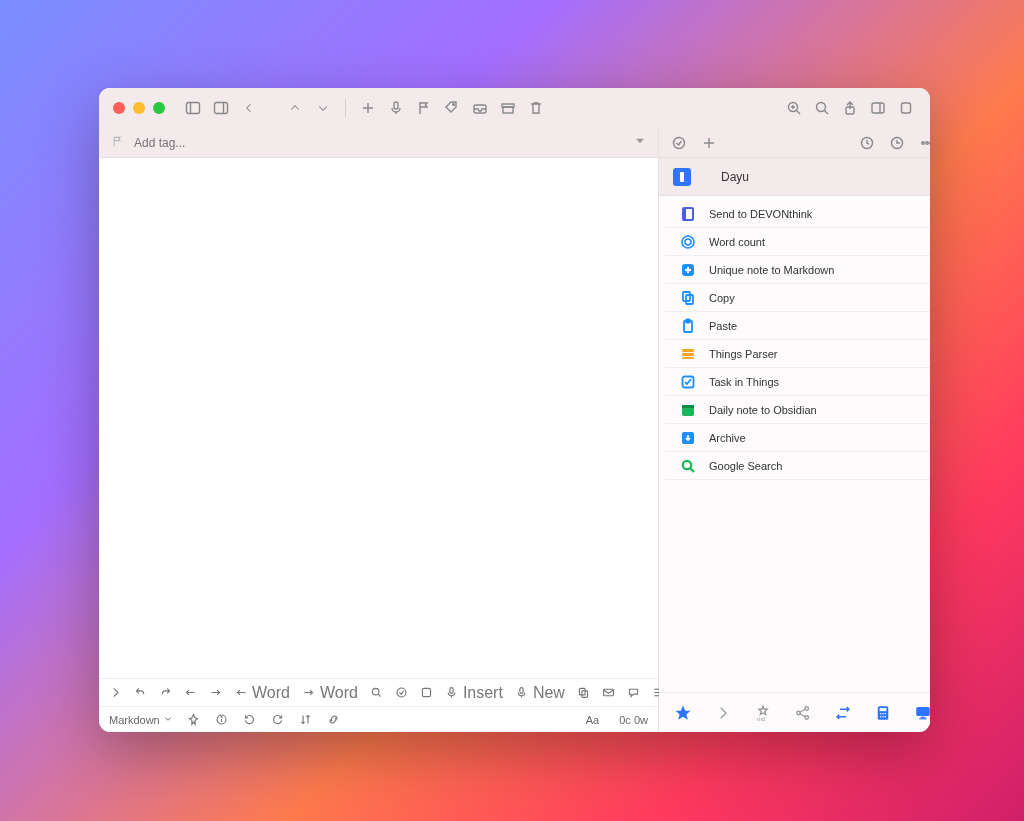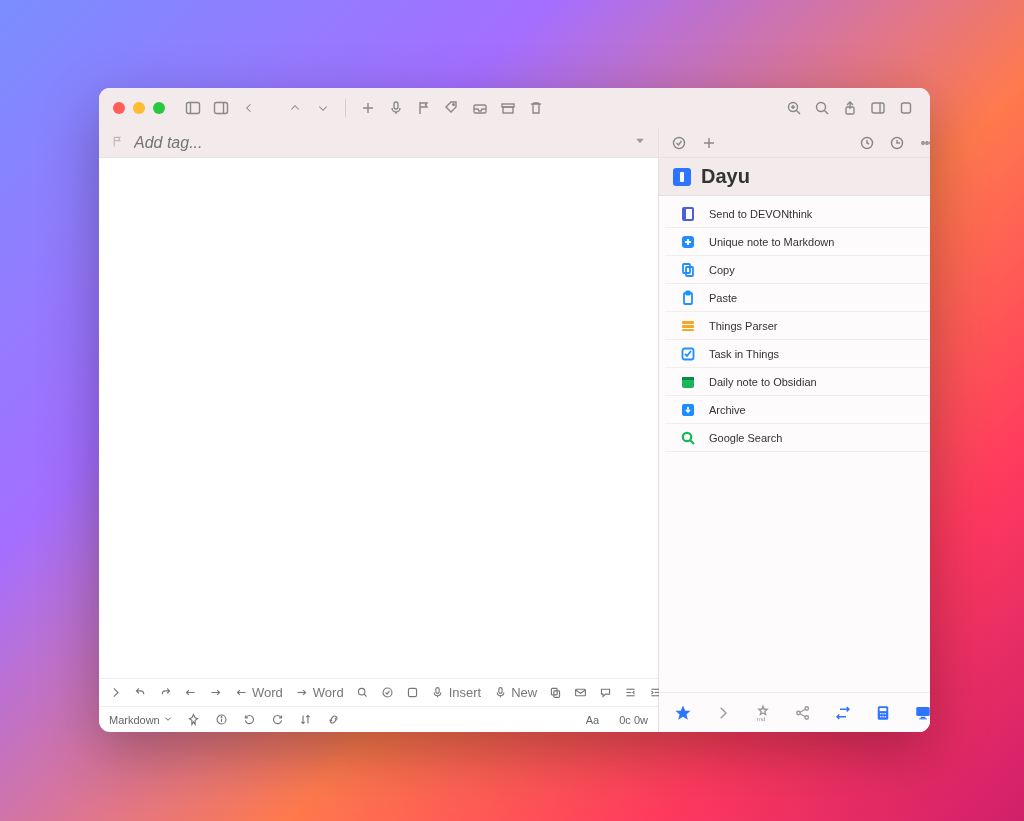--- a/index.html
+++ b/index.html
@@ -40,27 +40,27 @@
 .tbsep { width:1px; height:18px; background:#d5cccd; margin:0 4px;}
 .tbspacer { flex:1; }
 
 .content { flex:1; display:flex; min-height:0; }
 .left { width:560px; display:flex; flex-direction:column; border-right:1px solid #e6e0e1; }
 .tagbar {
   height:30px; background:#f2eaeb; display:flex; align-items:center; padding:0 12px;
   color:#aaa; font-size:12px; border-bottom:1px solid #e6e0e1;
 }
 .tagbar .flag { margin-right:10px; color:#bbb; }
-.tagbar input { flex:1; border:none; background:transparent; color:#737373; font-size:16px; outline:none;font-style:italic; }
+.tagbar input { flex:1; border:none; background:transparent; color:#737373; font-size:12px; outline:none; }
 .tagbar .dd { color:#999; }
 .editor { flex:1; background:#fff; }
 
 .bottombar1 {
   height:28px; display:flex; align-items:center; gap:12px; padding:0 10px;
-  border-top:1px solid #eee; font-size:13px; color:#777;
+  border-top:1px solid #eee; font-size:16px; color:#777;
 }
 .bottombar1 .grp { display:flex; align-items:center; gap:4px; }
 .bicon { width:14px; height:14px; display:flex; align-items:center; justify-content:center; }
 .bicon svg { width:13px; height:13px; stroke:#777; fill:none; stroke-width:1.4; }
 .bottombar2 {
   height:26px; display:flex; align-items:center; gap:14px; padding:12px 10px;
   border-top:1px solid #eee; font-size:11px; color:#666;
 }
 .bottombar2 .spacer { flex:1; }
 
@@ -69,21 +69,21 @@
   height:30px; background:#f2eaeb; border-bottom:1px solid #e6e0e1;
   display:flex; align-items:center; padding:0 10px; gap:10px; color:#888;
 }
 .right-head .sp { flex:1; }
 .right-title {
   height:38px; background:#f2eaeb; display:flex; align-items:center; gap:10px;
   padding:0 14px; border-bottom:1px solid #e6e0e1;
 }
 .right-title .ticon { width:18px; height:18px; background:#2d74ff; border-radius:3px; display:flex; align-items:center; justify-content:center; }
 .right-title .ticon::after { content:""; width:8px; height:10px; background:#fff; mask: none; border-radius:1px; box-shadow: -2px 0 0 #2d74ff inset, 2px 0 0 #2d74ff inset; }
-.right-title .ttext { font-weight:700; font-size:20px; color:#333; }
+.right-title .ttext { font-weight:400; font-size:12px; color:#333;margin-left:20px; }
 .actions { flex:1; overflow:auto; padding:4px 0; }
 .action {
   display:flex; align-items:center; gap:12px; height:28px; padding:0 14px;
   font-size:11px; color:#333; cursor:pointer;
   border-bottom:1px solid #f3eeee;
   margin: 0 6px;
 }
 .action .ai { width:18px; display:flex; align-items:center; justify-content:center; }
 .ai svg { width:16px; height:16px; }
 
@@ -434,20 +434,29 @@
       </div>
       <div class="actions">
         <div class="action">
           <span class="ai">
               <svg viewBox="0 0 16 16" fill="none" stroke="#4a5fe0" stroke-width="2">
                 <rect x="3" y="2" width="10" height="12" rx="1"></rect>
                 <line x1="5" y1="2" x2="5" y2="14"></line>
               </svg>
             </span>
           <span>Send to DEVONthink</span>
+        </div>
+        <div class="action">
+          <span class="ai">
+              <svg viewBox="0 0 16 16" fill="none" stroke="#1f8fff" stroke-width="1.6">
+                <circle cx="8" cy="8" r="6"></circle>
+                <circle cx="8" cy="8" r="3"></circle>
+              </svg>
+            </span>
+          <span>Word count</span>
         </div>
         <div class="action">
           <span class="ai">
               <svg viewBox="0 0 16 16" fill="#1f8fff">
                 <rect x="2" y="2" width="12" height="12" rx="3"></rect>
                 <line x1="8" y1="5" x2="8" y2="11" stroke="#fff" stroke-width="2"></line>
                 <line x1="5" y1="8" x2="11" y2="8" stroke="#fff" stroke-width="2"></line>
               </svg>
             </span>
           <span>Unique note to Markdown</span>

